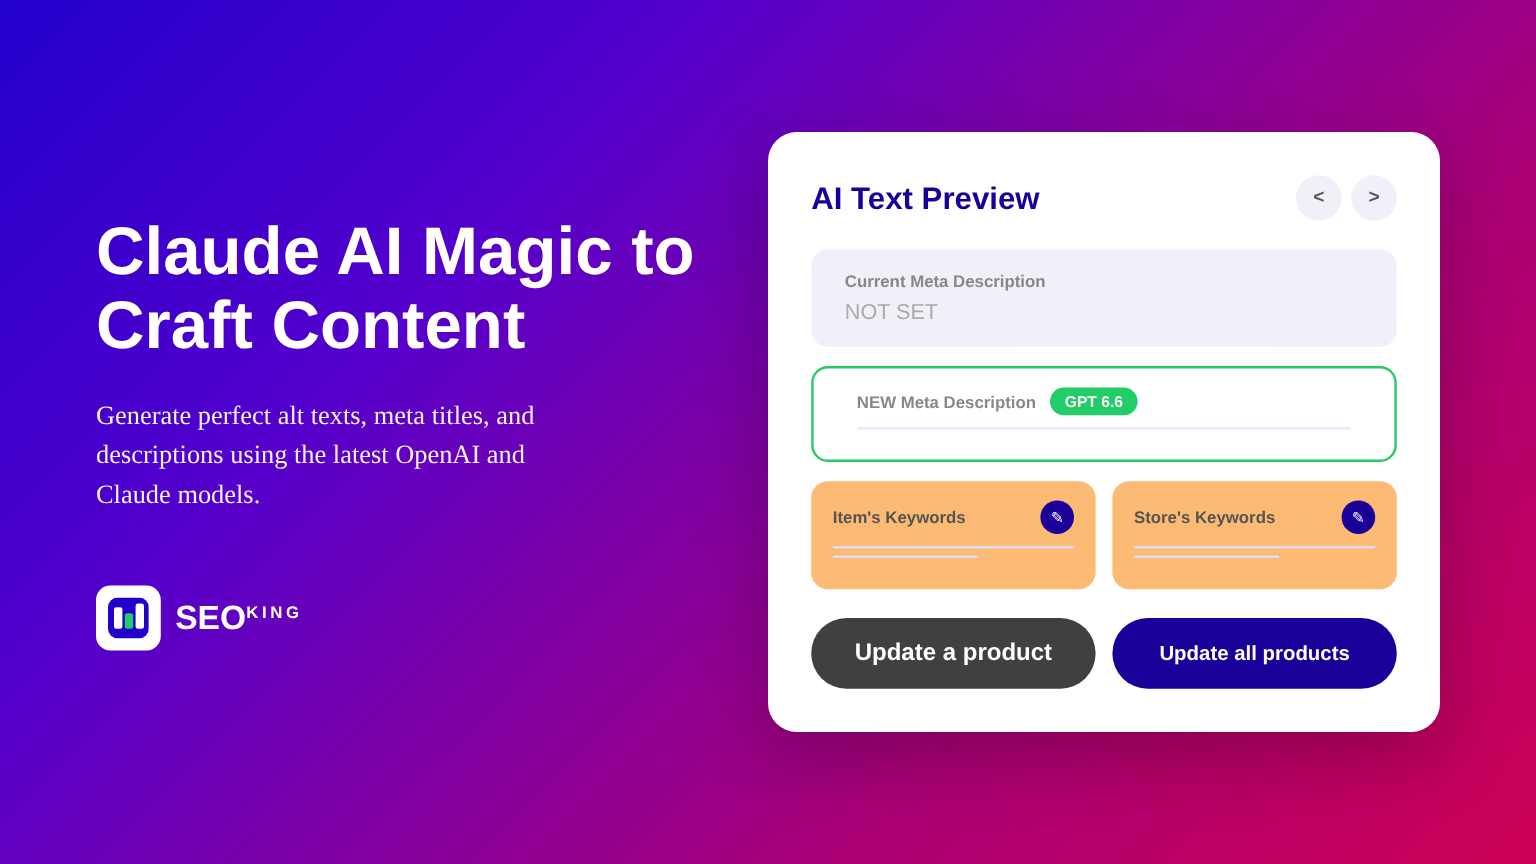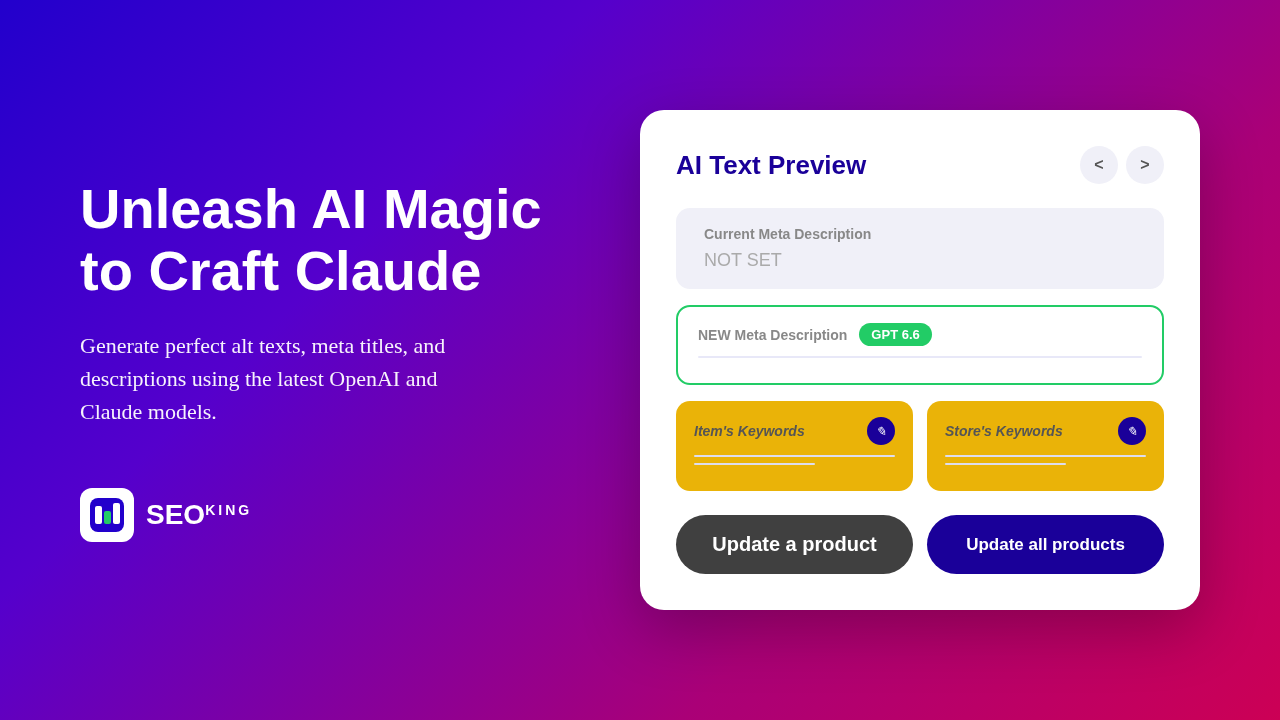--- a/index.html
+++ b/index.html
@@ -144,21 +144,21 @@
     .meta-current-value {
       font-size: 18px;
       font-weight: 400;
       color: #aaa;
     }
 
     
     .meta-new-wrapper {
       border: 2px solid #22cc66;
       border-radius: 14px;
-      padding: 16px 20px;
+      padding: 16px 36px;
       margin-bottom: 16px;
       min-height: 80px;
     }
 
     .meta-new-header {
       display: flex;
       align-items: center;
       gap: 12px;
       margin-bottom: 10px;
     }
@@ -186,25 +186,24 @@
 
     
     .keywords-row {
       display: flex;
       gap: 14px;
       margin-bottom: 24px;
     }
 
     .keyword-box {
       flex: 1;
-      background: #eab308;
+      background: #fdba74;
       border-radius: 14px;
       padding: 16px 18px;
       min-height: 90px;
-      font-style: italic;
     }
 
     .keyword-header {
       display: flex;
       align-items: center;
       justify-content: space-between;
       margin-bottom: 10px;
     }
 
     .keyword-label {
@@ -268,21 +267,21 @@
       font-size: 17px;
       font-weight: 700;
       cursor: pointer;
       text-align: center;
     }
   </style>
 </head>
 <body>
 
 <div class="left-panel">
-  <h1 class="headline">Unleash AI Magic to Craft Claude</h1>
+  <h1 class="headline">Claude AI Magic to Craft Content</h1>
   <p class="subtext">Generate perfect alt texts, meta titles, and descriptions using the latest OpenAI and Claude models.</p>
 
   <div class="brand-logo">
     <div class="logo-icon">
       <svg viewBox="0 0 34 34" fill="none" xmlns="http://www.w3.org/2000/svg">
         <rect width="34" height="34" rx="8" fill="#2200cc"></rect>
         <rect x="5" y="8" width="7" height="18" rx="2" fill="white"></rect>
         <rect x="14" y="13" width="7" height="13" rx="2" fill="#22cc66"></rect>
         <rect x="23" y="5" width="7" height="21" rx="2" fill="white"></rect>
       </svg>

